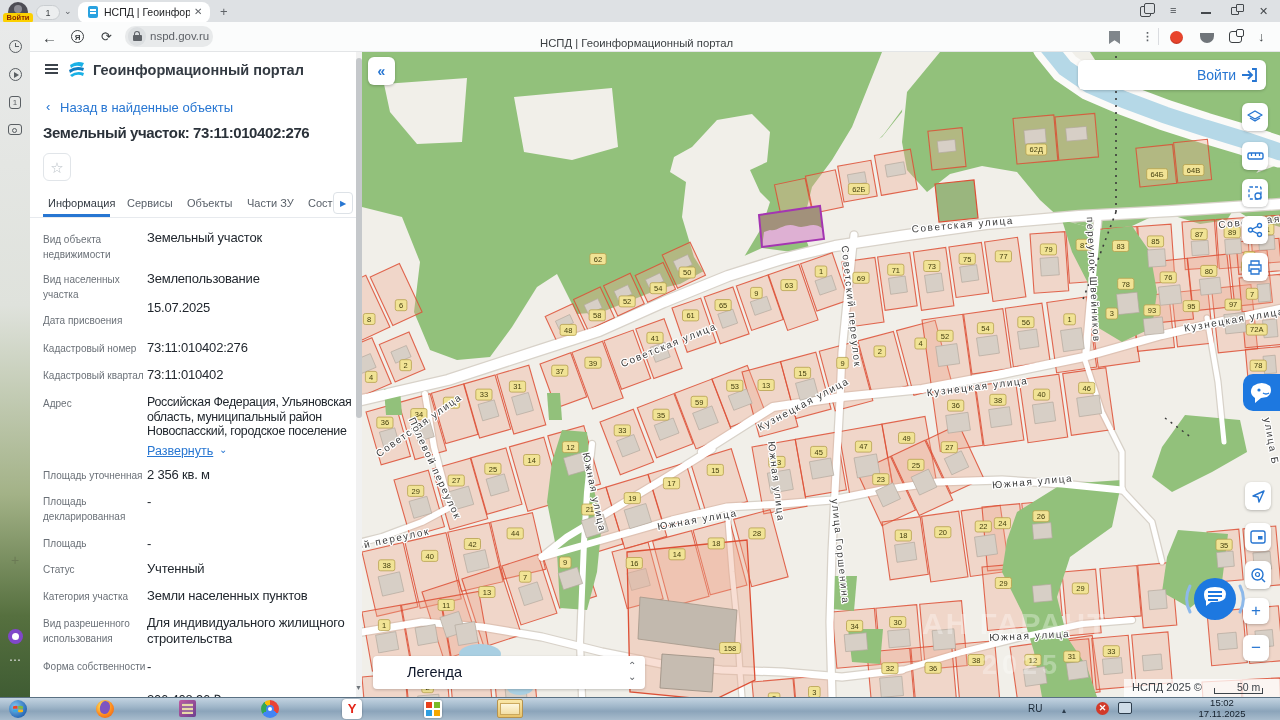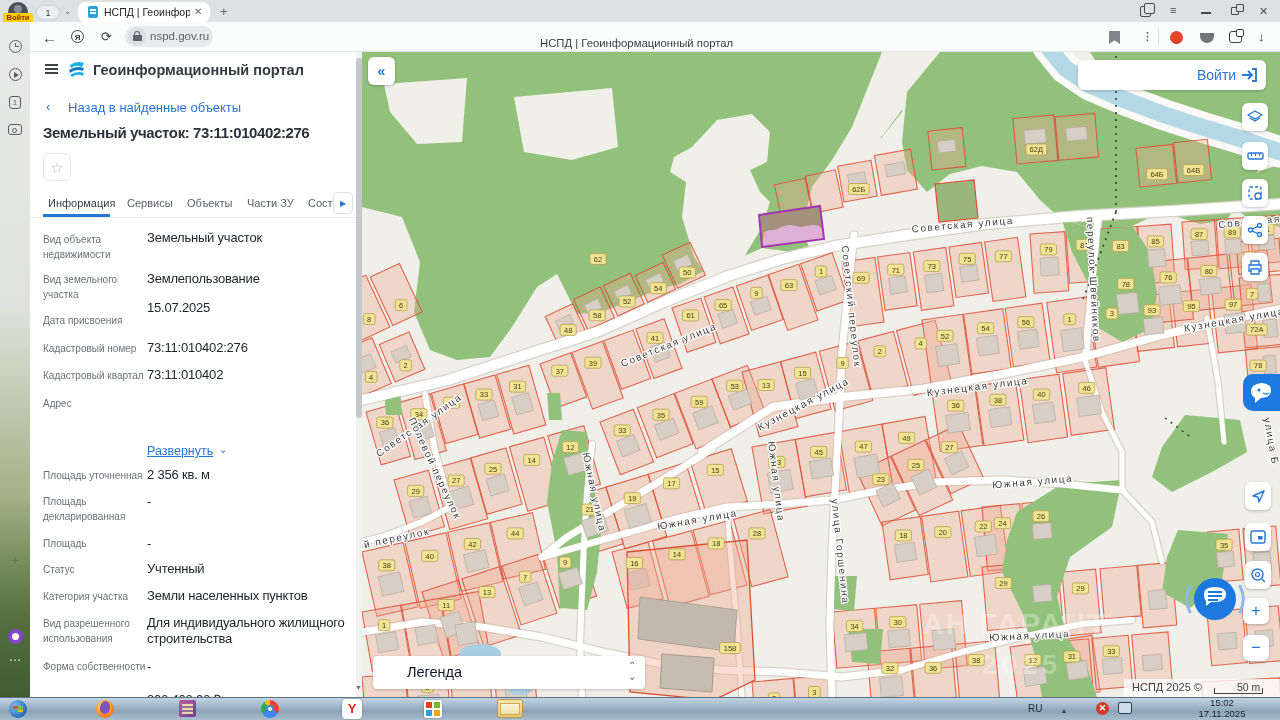--- a/index.html
+++ b/index.html
@@ -115,47 +115,48 @@
 
 <div id="panel" class="abs"></div>
 <div class="abs" style="left:45px;top:64px;width:13px;height:2px;background:#3c434b;box-shadow:0 4px 0 #3c434b,0 8px 0 #3c434b"></div>
 <svg class="abs" style="left:67px;top:59px" width="20" height="20" viewBox="0 0 20 20">
   <path d="M3,6 Q10,1 17,4 L15,8 Q9,5 4,9 Z" fill="#19b1e6"></path>
   <path d="M2,11 Q9,6 17,9 L16,12 Q9,9 3,14 Z" fill="#0f7dc2"></path>
   <path d="M3,16 Q10,11 17,14 L16,17 Q10,14 5,18 Z" fill="#19b1e6"></path>
 </svg>
 <div class="abs" style="left:93px;top:62px;font-size:14.5px;font-weight:bold;color:#333a42">Геоинформационный портал</div>
 <div class="abs" style="left:46px;top:99px;font-size:13px;color:#2776d2">‹</div>
-<div class="abs" style="left:68px;top:100px;font-size:13px;color:#2776d2">Назад в найденные объекты</div>
+<div class="abs" style="left:60px;top:100px;font-size:13px;color:#2776d2">Назад в найденные объекты</div>
 <div class="abs" style="left:43px;top:124px;font-size:15px;font-weight:bold;letter-spacing:-0.4px;color:#2b323a">Земельный участок: 73:11:010402:276</div>
 <div class="abs" style="left:43px;top:153px;width:28px;height:28px;border:1px solid #e1e5e9;border-radius:6px;
   color:#b9c0c7;font-size:15px;text-align:center;line-height:27px">☆</div>
 <div class="abs" style="left:48px;top:197px;font-size:11px;color:#333a42">Информация</div>
 <div class="abs" style="left:127px;top:197px;font-size:11px;color:#596069">Сервисы</div>
 <div class="abs" style="left:187px;top:197px;font-size:11px;color:#596069">Объекты</div>
 <div class="abs" style="left:247px;top:197px;font-size:11px;color:#596069">Части ЗУ</div>
 <div class="abs" style="left:308px;top:197px;font-size:11px;color:#596069">Соста</div>
 <div class="abs" style="left:333px;top:192px;width:20px;height:22px;background:#fff;border:1px solid #dde2e7;
   border-radius:4px;color:#2776d2;font-size:8px;text-align:center;line-height:21px">▶</div>
 <div class="abs" style="left:43px;top:214px;width:67px;height:2.5px;background:#2776d2"></div>
 <div class="abs" style="left:30px;top:216.5px;width:326px;height:1px;background:#e7eaee"></div>
 
 <div class="lbl" style="top:234px">Вид объекта</div>
 <div class="lbl" style="top:249px">недвижимости</div>
 <div class="val" style="top:230px">Земельный участок</div>
-<div class="lbl" style="top:274px">Вид земельного</div>
+<div class="lbl" style="top:274px">Вид населенных</div>
 <div class="lbl" style="top:289px">участка</div>
 <div class="val" style="top:271px">Землепользование</div>
 <div class="lbl" style="top:315px">Дата присвоения</div>
 <div class="val" style="top:300px">15.07.2025</div>
 <div class="lbl" style="top:343px">Кадастровый номер</div>
 <div class="val" style="top:340px">73:11:010402:276</div>
 <div class="lbl" style="top:370px">Кадастровый квартал</div>
 <div class="val" style="top:367px">73:11:010402</div>
 <div class="lbl" style="top:398px">Адрес</div>
+<div class="val" style="top:395px;line-height:14.7px;font-size:12.4px;letter-spacing:-0.3px">Российская Федерация, Ульяновская<br>область, муниципальный район<br>Новоспасский, городское поселение</div>
 <div class="abs" style="left:147px;top:444px;font-size:12.5px;color:#2776d2;text-decoration:underline">Развернуть</div>
 <div class="abs" style="left:219px;top:444px;font-size:10px;color:#2776d2">⌄</div>
 <div class="lbl" style="top:470px">Площадь уточненная</div>
 <div class="val" style="top:467px">2 356 кв. м</div>
 <div class="lbl" style="top:496px">Площадь</div>
 <div class="lbl" style="top:511px">декларированная</div>
 <div class="val" style="top:494px">-</div>
 <div class="lbl" style="top:538px">Площадь</div>
 <div class="val" style="top:536px">-</div>
 <div class="lbl" style="top:564px">Статус</div>

